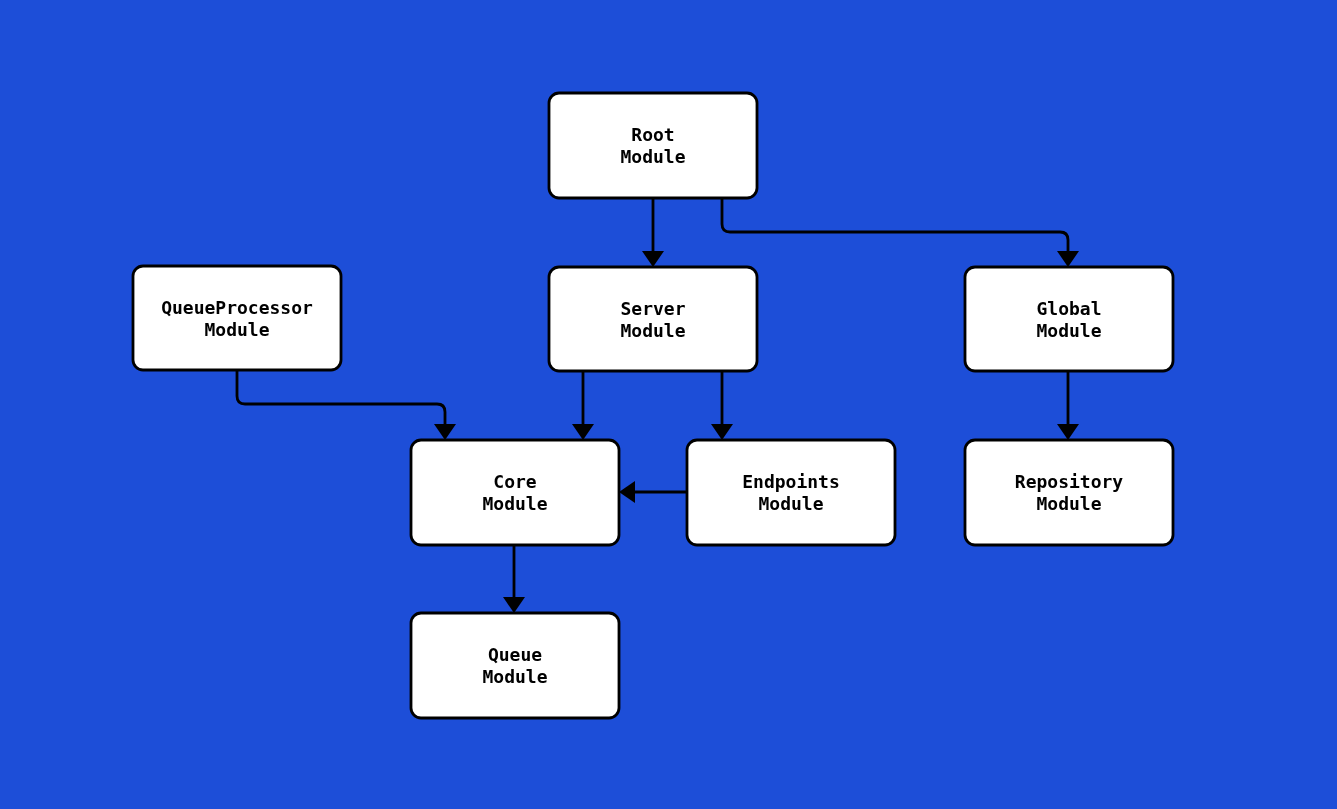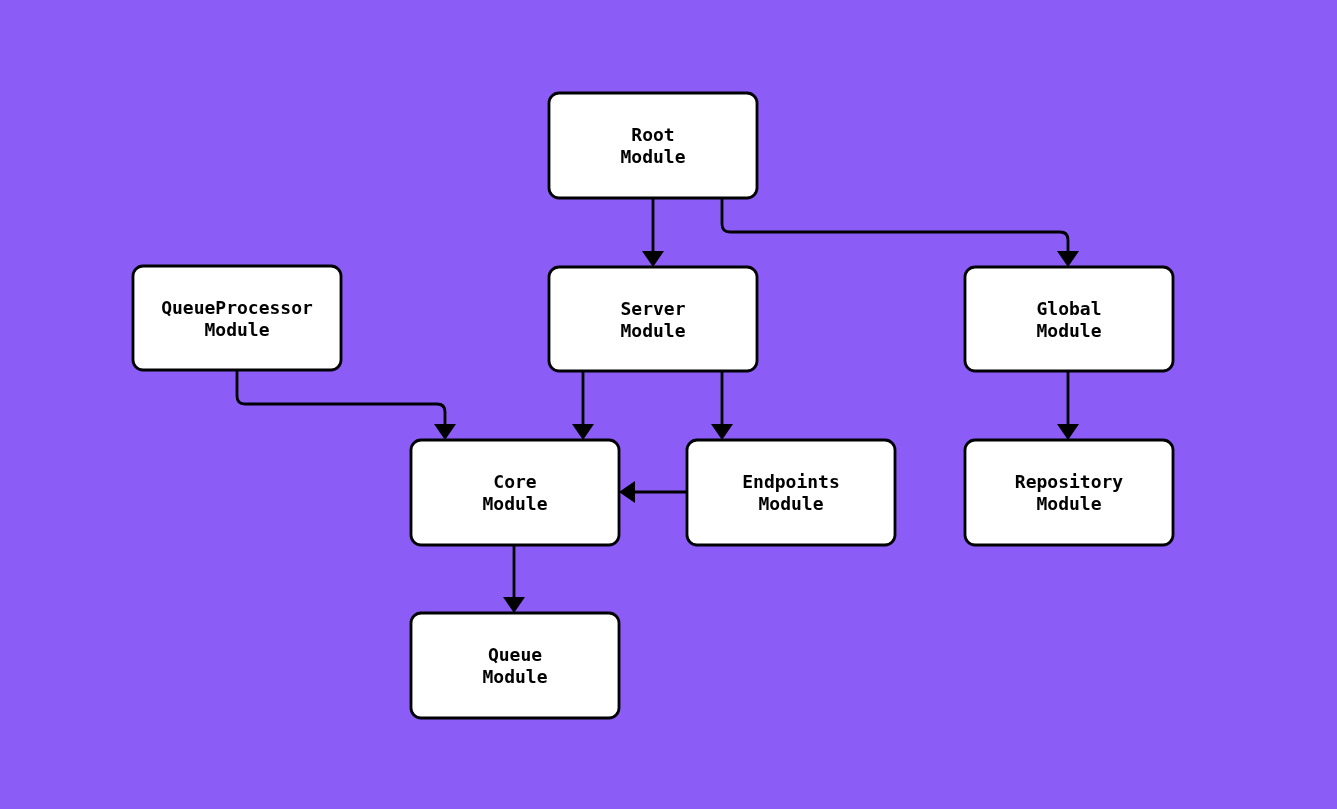--- a/index.html
+++ b/index.html
@@ -5,21 +5,21 @@
   html, body {
     margin: 0;
     padding: 0;
     background: #ffffff;
     font-family: "DejaVu Sans Mono", "Liberation Mono", monospace;
   }
   .canvas {
     position: relative;
     width: 1337px;
     height: 809px;
-    background: #8b5cf6;
+    background: #1d4ed8;
     overflow: hidden;
   }
   svg { display: block; }
   .node-rect {
     fill: #ffffff;
     stroke: #000000;
     stroke-width: 2.8;
   }
   .edge-path {
     fill: none;

